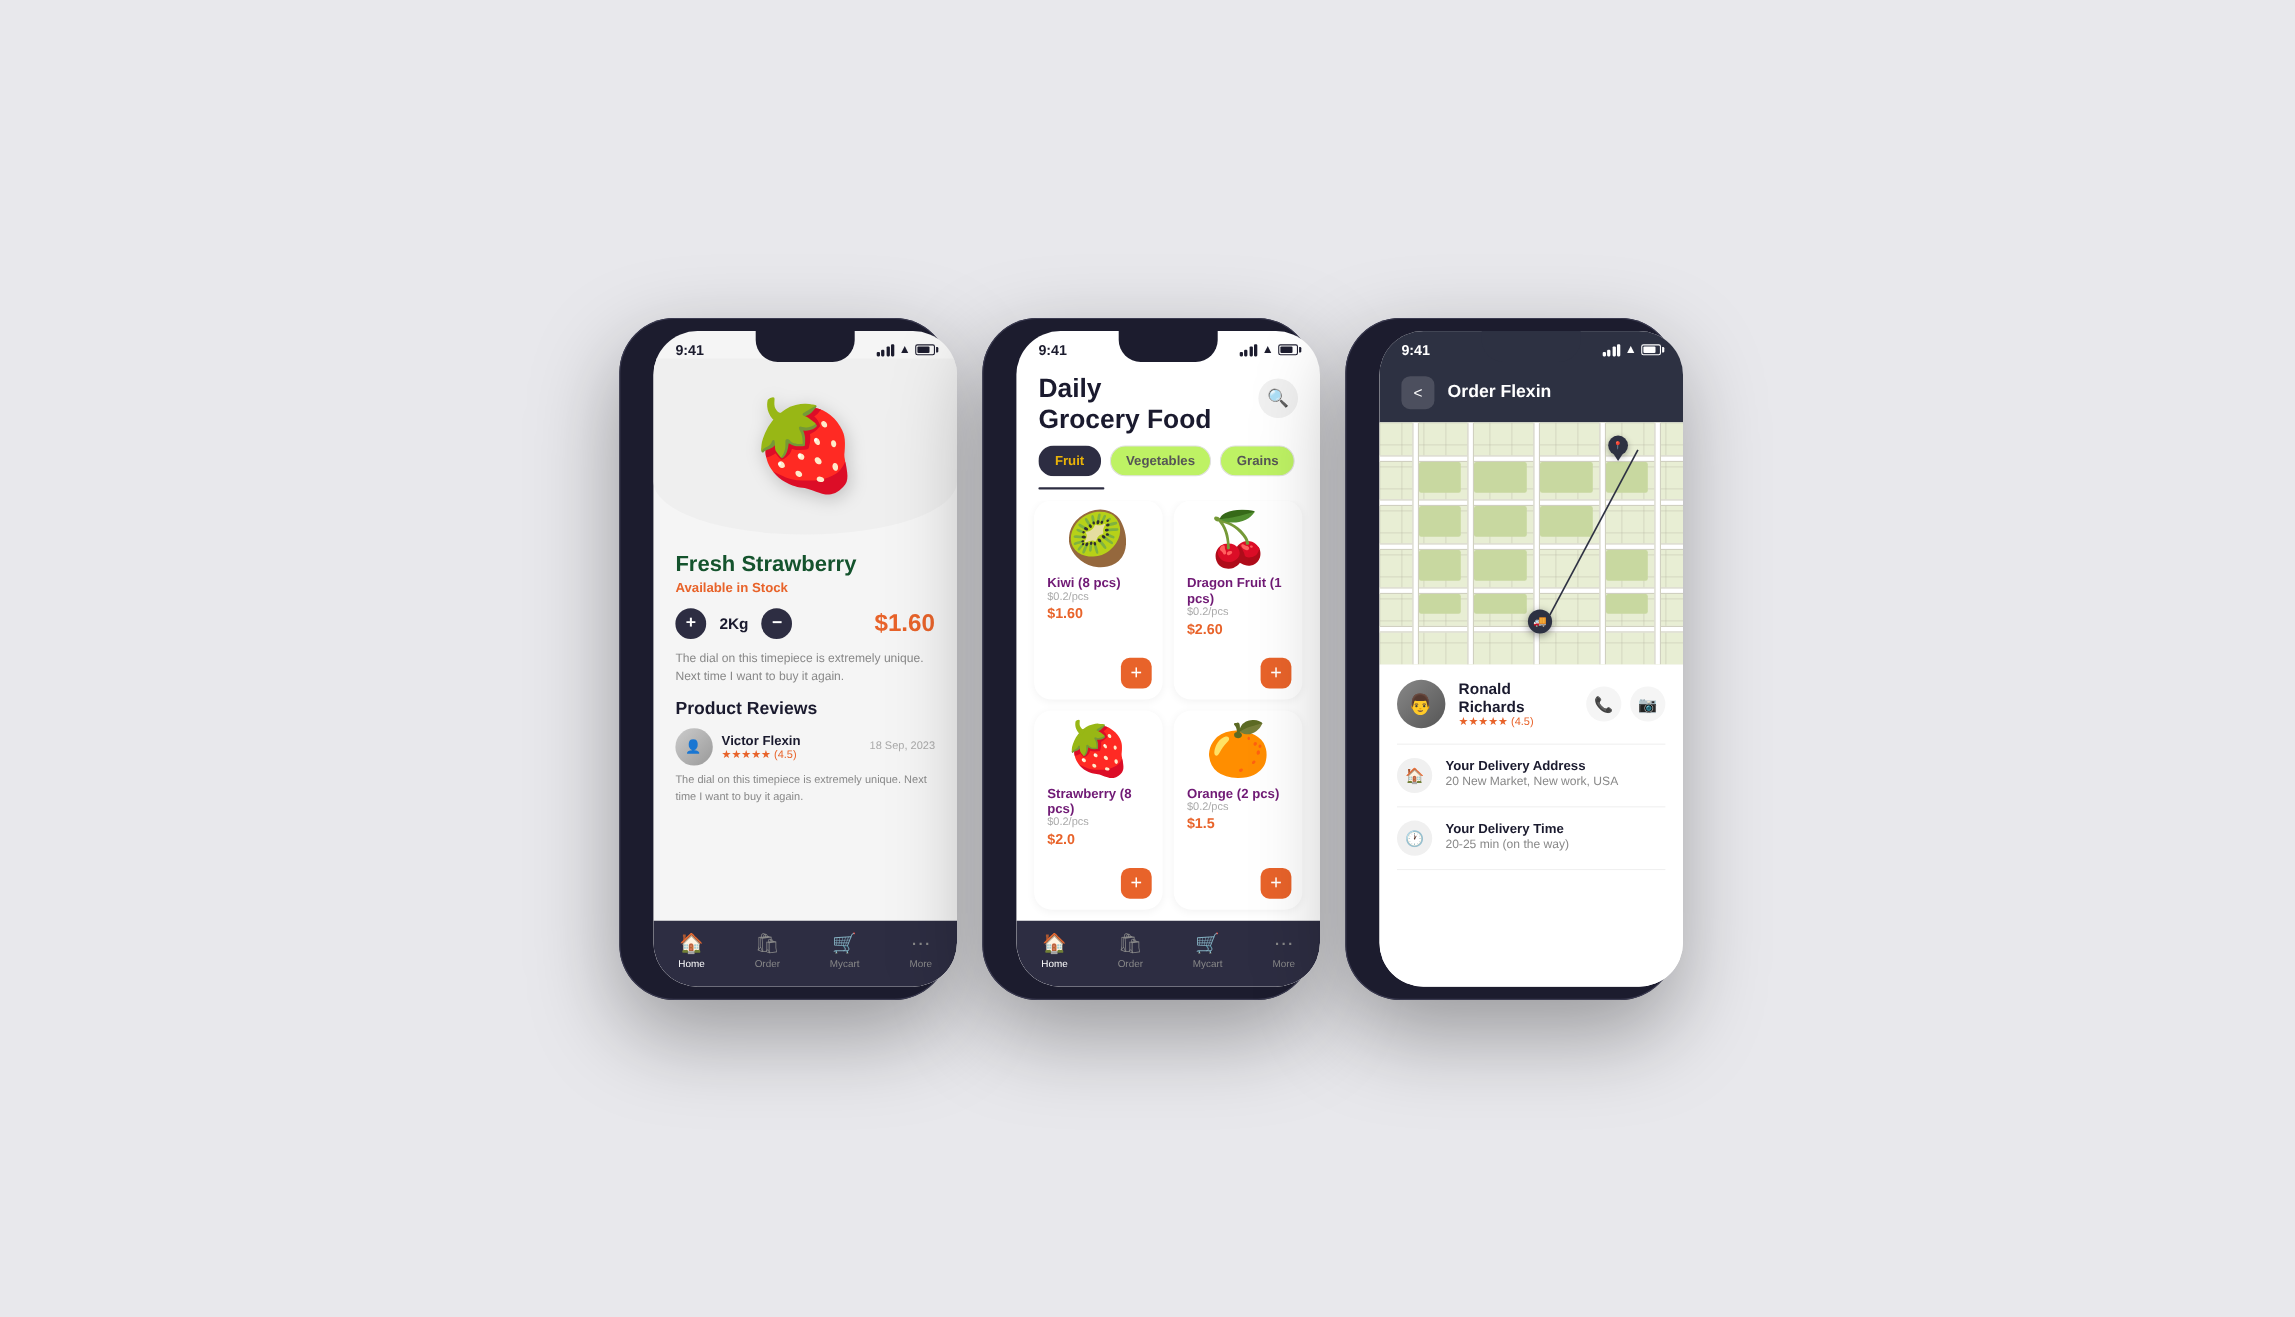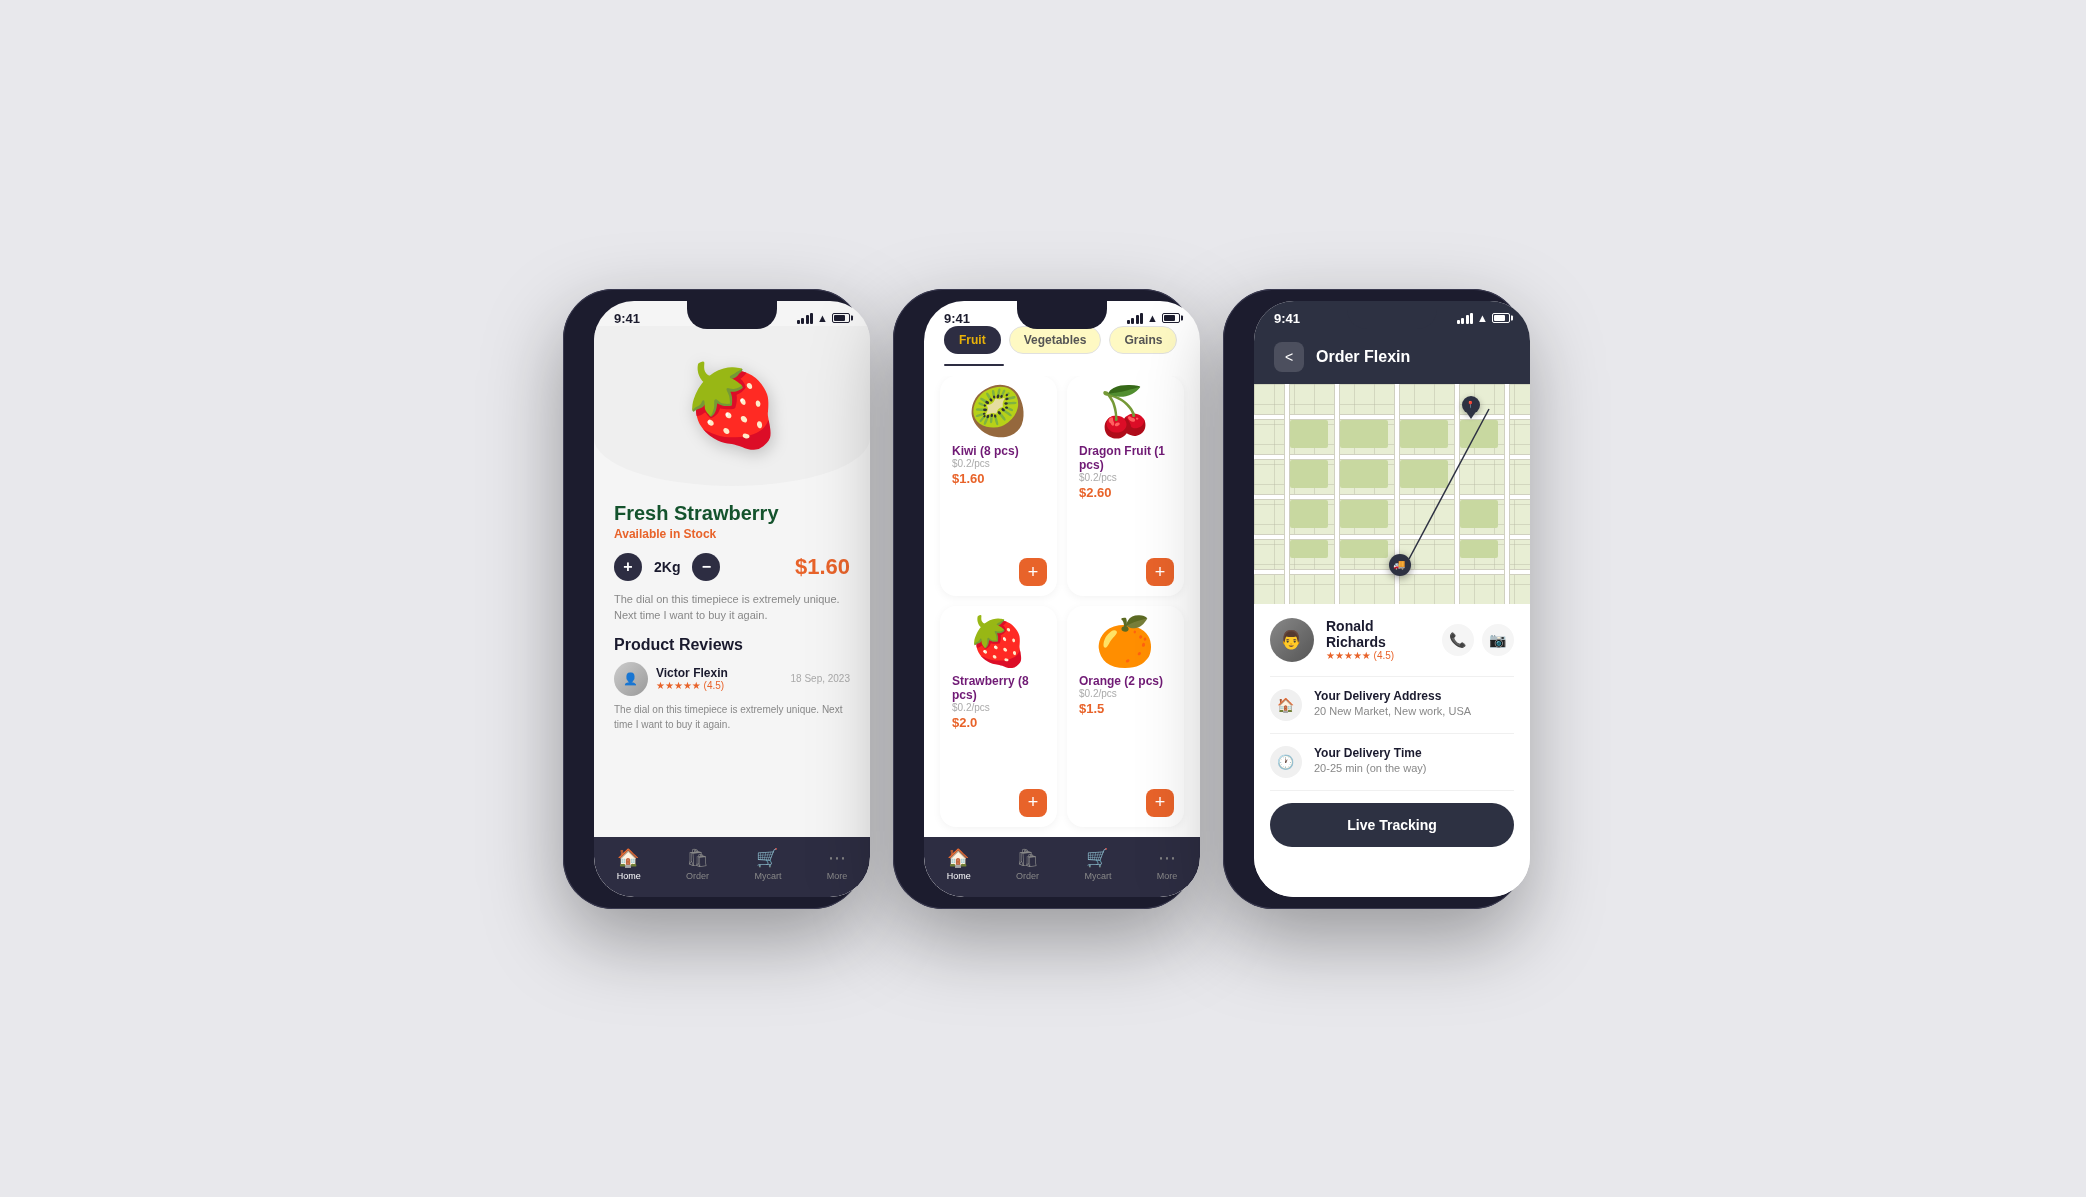--- a/index.html
+++ b/index.html
@@ -167,21 +167,21 @@
       cursor: pointer; margin-top: 4px;
     }
     .category-tabs {
       display: flex; gap: 8px; padding: 0 20px 10px; flex-shrink: 0;
     }
     .cat-tab {
       padding: 6px 14px; border-radius: 20px;
       font-size: 12px; font-weight: 600; cursor: pointer; border: 1.5px solid transparent;
     }
     .cat-tab.active { background: #2d2d42; color: #eab308; }
-    .cat-tab.inactive { background: #fef9c3; color: #555; border-color: #e0e0e0; }
+    .cat-tab.inactive { background: #bef264; color: #555; border-color: #e0e0e0; }
     .tab-underline { height: 2px; background: #2d2d42; width: 60px; margin: 0 20px 10px; border-radius: 1px; }
     .products-grid {
       display: grid;
       grid-template-columns: 1fr 1fr;
       gap: 10px;
       padding: 0 16px 10px;
       overflow-y: auto;
       flex: 1;
     }
     .product-card {
@@ -415,20 +415,26 @@
             <div class="signal-bar" style="height:9px"></div>
             <div class="signal-bar" style="height:11px"></div>
           </div>
           <span class="wifi-icon">▲</span>
           <div class="battery-icon">
               <div class="battery-fill"></div>
             </div>
         </div>
       </div>
 
+      <div class="p2-header">
+        <div class="p2-title">Daily<br>Grocery Food</div>
+        <div class="search-btn">
+          <span>🔍</span>
+        </div>
+      </div>
 
       <div class="category-tabs">
         <div class="cat-tab active">Fruit</div>
         <div class="cat-tab inactive">Vegetables</div>
         <div class="cat-tab inactive">Grains</div>
       </div>
       <div class="tab-underline"></div>
 
       <div class="products-grid">
 
@@ -581,18 +587,17 @@
         </div>
 
         <div class="info-row">
           <div class="info-icon">🕐</div>
           <div>
             <div class="info-label">Your Delivery Time</div>
             <div class="info-value">20-25 min (on the way)</div>
           </div>
         </div>
 
-        <div class="live-track-btn">Live Tracking</div>
       </div>
     </div>
   </div>
 
 </div>
 
 </body></html>

